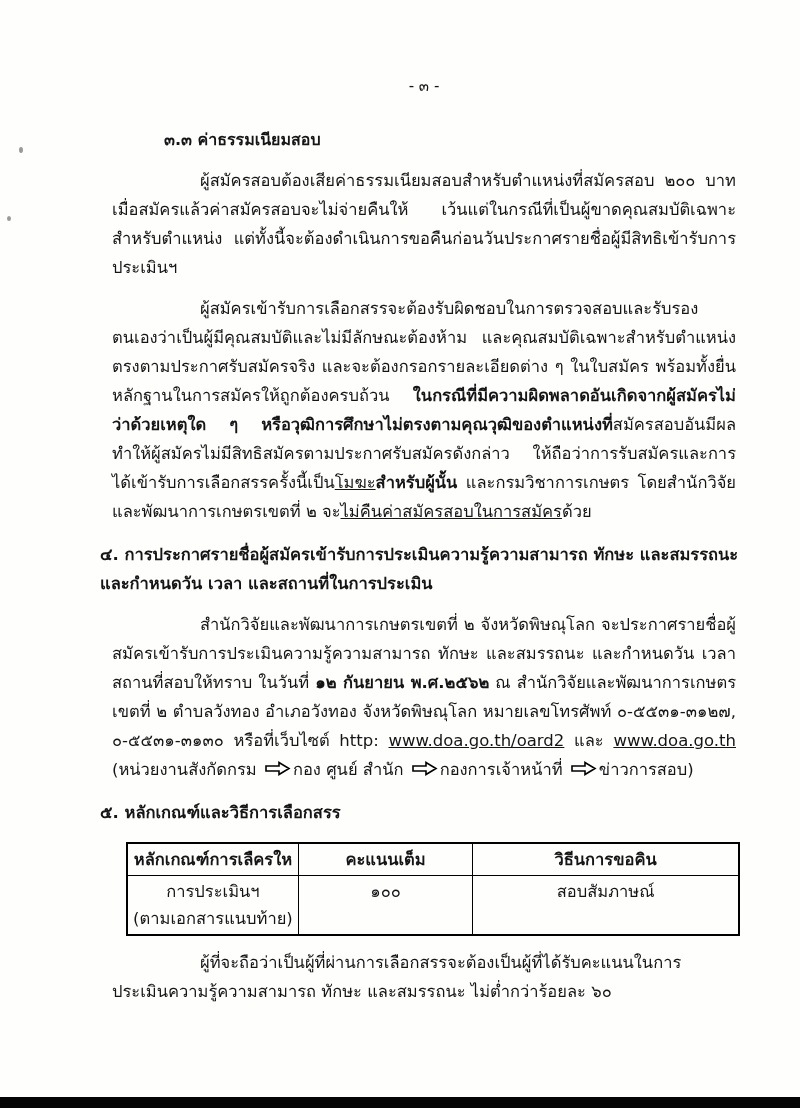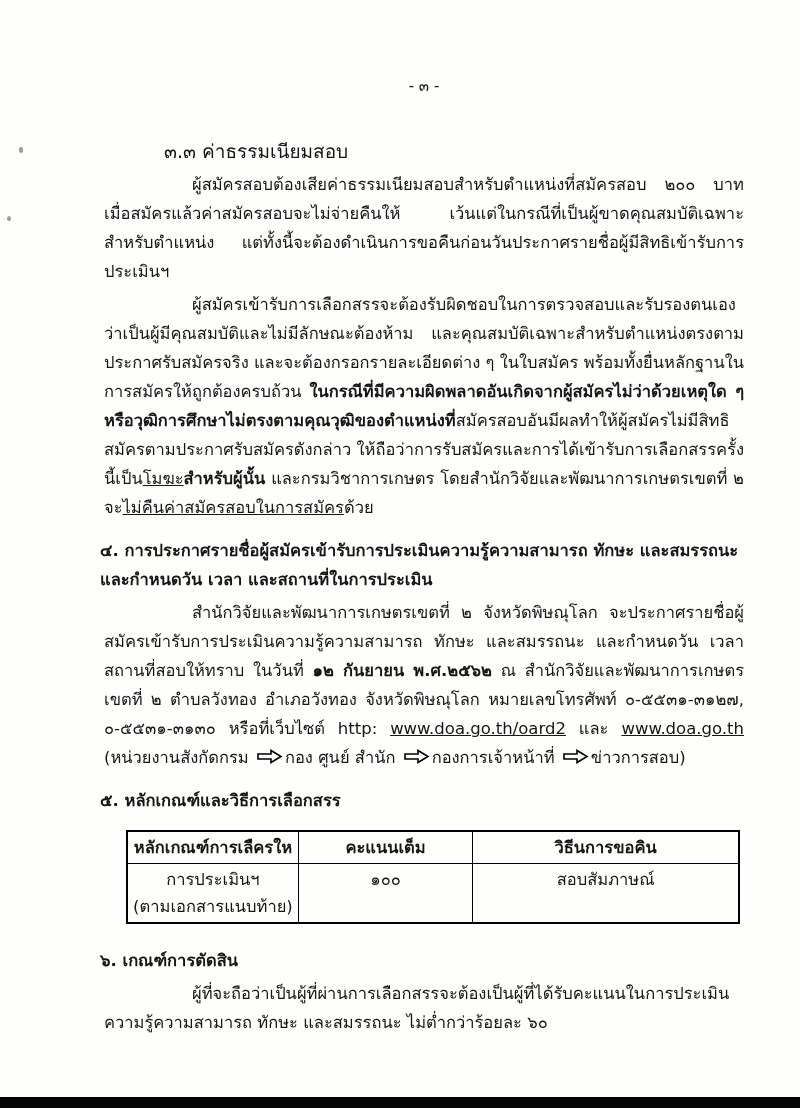--- a/index.html
+++ b/index.html
@@ -20,31 +20,31 @@
     width: 648px;
     font-size: 16.5px;
     line-height: 29px;
   }
   .page-number {
     text-align: center;
     font-size: 15px;
     margin-bottom: 18px;
   }
   .subheading {
-    font-weight: normal;
-    margin: 36px 0 0 64px;
-    font-size: 19px;
+    font-weight: bold;
+    margin: 24px 0 0 64px;
+    font-size: 16px;
   }
   .heading {
     font-weight: bold;
     margin: 14px 0 0 0;
     font-size: 16.5px;
   }
   .para {
-    margin: 4px;
+    margin: 12px;
     text-indent: 88px;
     text-align: justify;
   }
   .b { font-weight: bold; }
   .bu { font-weight: normal; text-decoration: underline; }
   .url { text-decoration: underline; }
   .arrow {
     display: inline-block;
     width: 27px;
     height: 15px;
@@ -131,19 +131,18 @@
           <td>
             <div>การประเมินฯ</div>
             <div>(ตามเอกสารแนบท้าย)</div>
           </td>
           <td>๑๐๐</td>
           <td>สอบสัมภาษณ์</td>
         </tr>
       </tbody>
     </table>
 
-    <div class="heading" style="margin-top:22px;">๖. เกณฑ์การตัดสิน</div>
     <p class="para">ผู้ที่จะถือว่าเป็นผู้ที่ผ่านการเลือกสรรจะต้องเป็นผู้ที่ได้รับคะแนนในการประเมินความรู้ความสามารถ ทักษะ และสมรรถนะ ไม่ต่ำกว่าร้อยละ ๖๐</p>
 
   </div>
 
   <div class="bottom-bar"></div>
 </div>
 
 </body></html>

